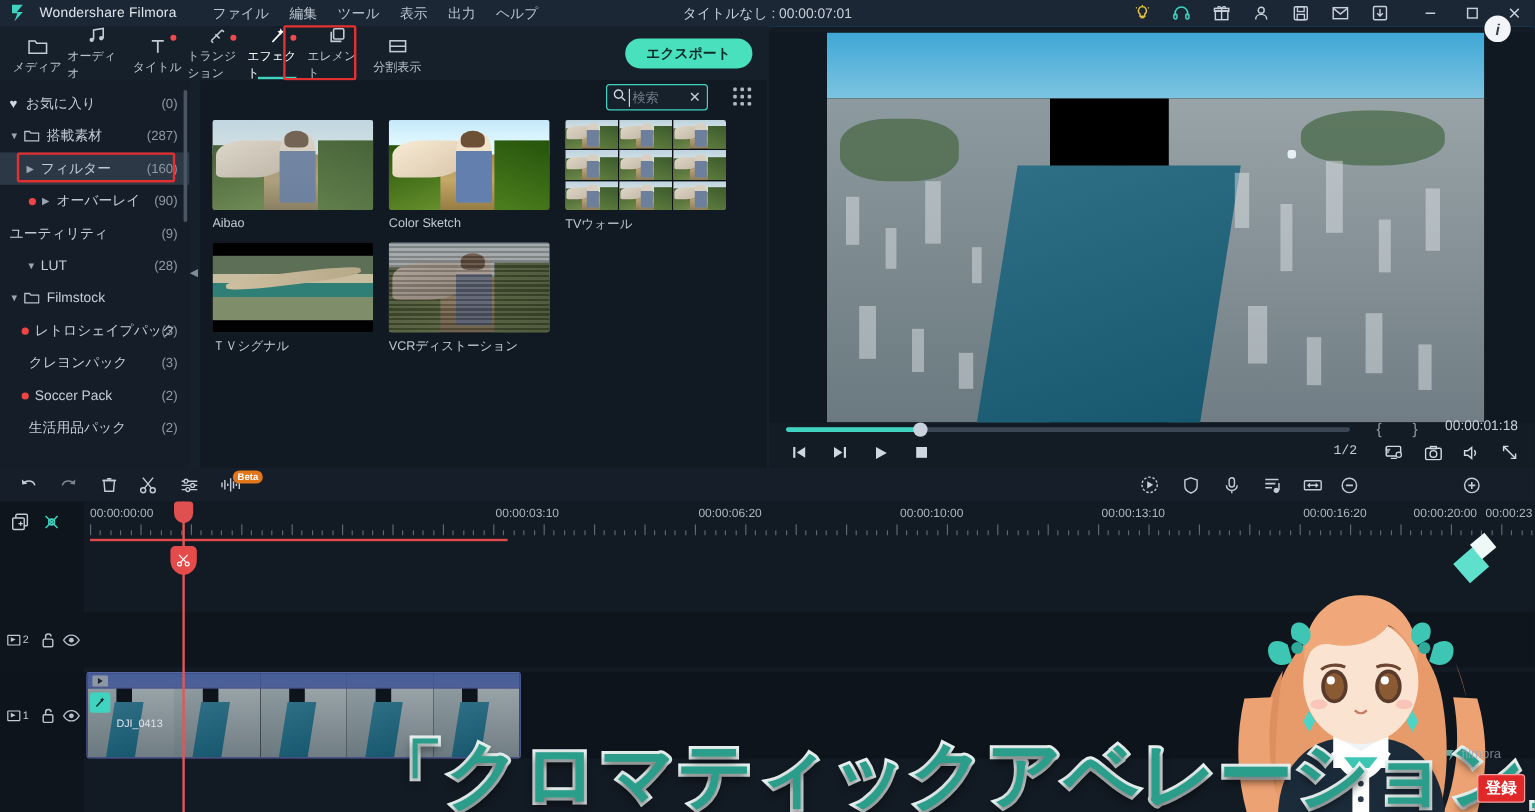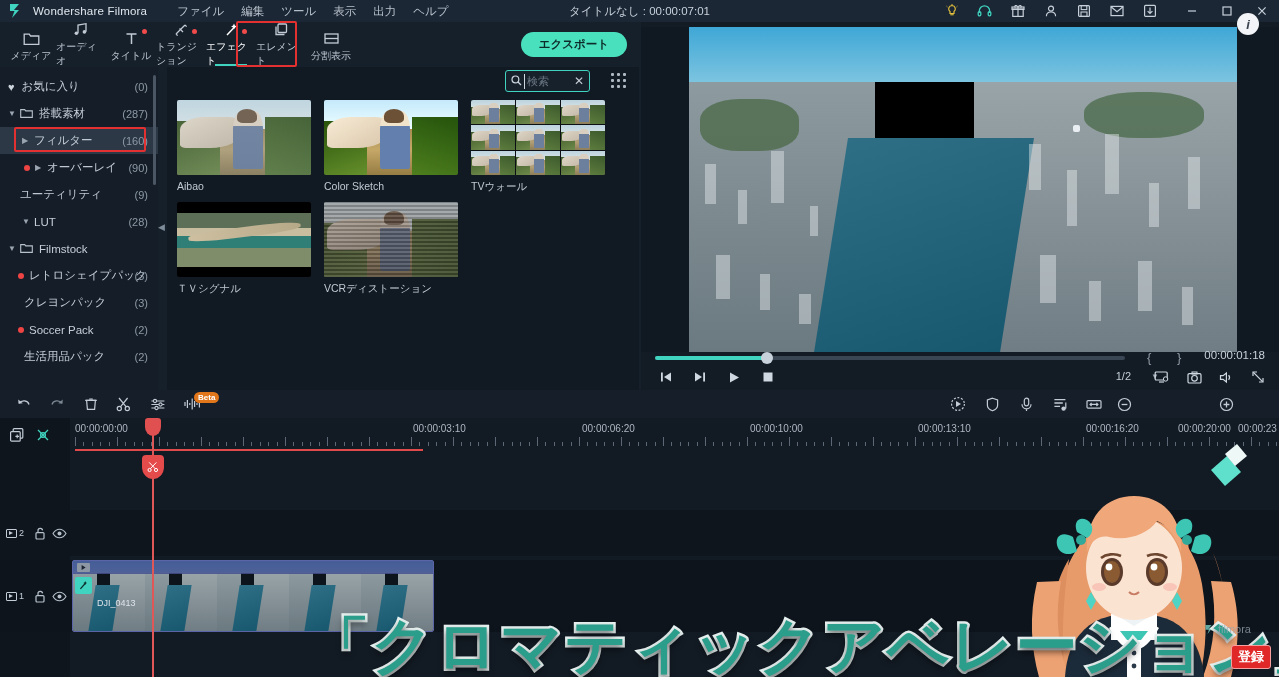--- a/index.html
+++ b/index.html
@@ -185,21 +185,21 @@
   .drone { position:absolute; left:70%; top:30%; width:7px; height:7px; background:#e9eef2; border-radius:2px; }
   .vid-side { position:absolute; top:5px; width:48px; height:325px; background:#101821; }
 
   .prog-row { position: absolute; left: 0; top: 313px; width: 638px; height: 28px; display:flex; align-items:center; }
   .prog-track { position: absolute; left: 14px; top: 21px; width: 470px; height: 4px; background: #3a4654; border-radius: 2px; }
   .prog-fill { position: absolute; left: 0; top: 0; height: 4px; width: 112px; background: #3fd3c0; border-radius: 2px; }
   .prog-knob { position: absolute; left: 106px; top: -4px; width: 12px; height: 12px; border-radius: 50%; background: #c8d2dc; cursor: pointer;}
   .brace { position:absolute; font-size: 13px; color: #8e99a5; top: 15px;}
   .tc-right { position: absolute; right: 14px; top: 14px; font-size: 11.5px; color: #c8d1da; }
 
-  .pc-row { position: absolute; left: 0; top: 341px; width: 638px; height: 27px; }
+  .pc-row { position: absolute; left: 0; top: 341px; width: 638px; height: 27px; font-family: Liberation Mono, monospace; }
   .pc { position: absolute; top: 3px; width: 26px; height: 22px; display:flex; align-items:center; justify-content:center; cursor:pointer;}
   .ratio { position:absolute; right: 148px; top: 7px; font-size: 11px; color:#c3ccd6; }
   .ratio-caret { position:absolute; right: 120px; top: 9px; font-size: 8px; color:#95a1ad; }
 
   
   .tl-toolbar { position:absolute; top: 390px; left: 0; width: 1279px; height: 28px; background:#161f29; }
   .tt { position:absolute; top: 4px; width: 24px; height:20px; display:flex; align-items:center; justify-content:center; cursor:pointer; }
   .beta-badge { position:absolute; left: 194px; top: 392px; background:#e2761b; color:#fff;
     font-size: 8px; font-weight:bold; padding: 1px 4px; border-radius: 6px; }
 
@@ -445,21 +445,21 @@
       <span class="sb-caret">▶</span>
       <span class="nm">フィルター</span>
       <span class="cnt">(160)</span>
     </div>
     <div class="sb-row" style="padding-left:24px">
       <span class="sb-reddot"></span>
       <span class="sb-caret">▶</span>
       <span class="nm">オーバーレイ</span>
       <span class="cnt">(90)</span>
     </div>
-    <div class="sb-row" style="padding-left:20px">
+    <div class="sb-row" style="padding-left:8px">
       <span class="nm">ユーティリティ</span>
       <span class="cnt">(9)</span>
     </div>
     <div class="sb-row" style="padding-left:22px">
       <span class="sb-caret">▼</span>
       <span class="nm">LUT</span>
       <span class="cnt">(28)</span>
     </div>
     <div class="sb-row">
       <span class="sb-caret">▼</span>

